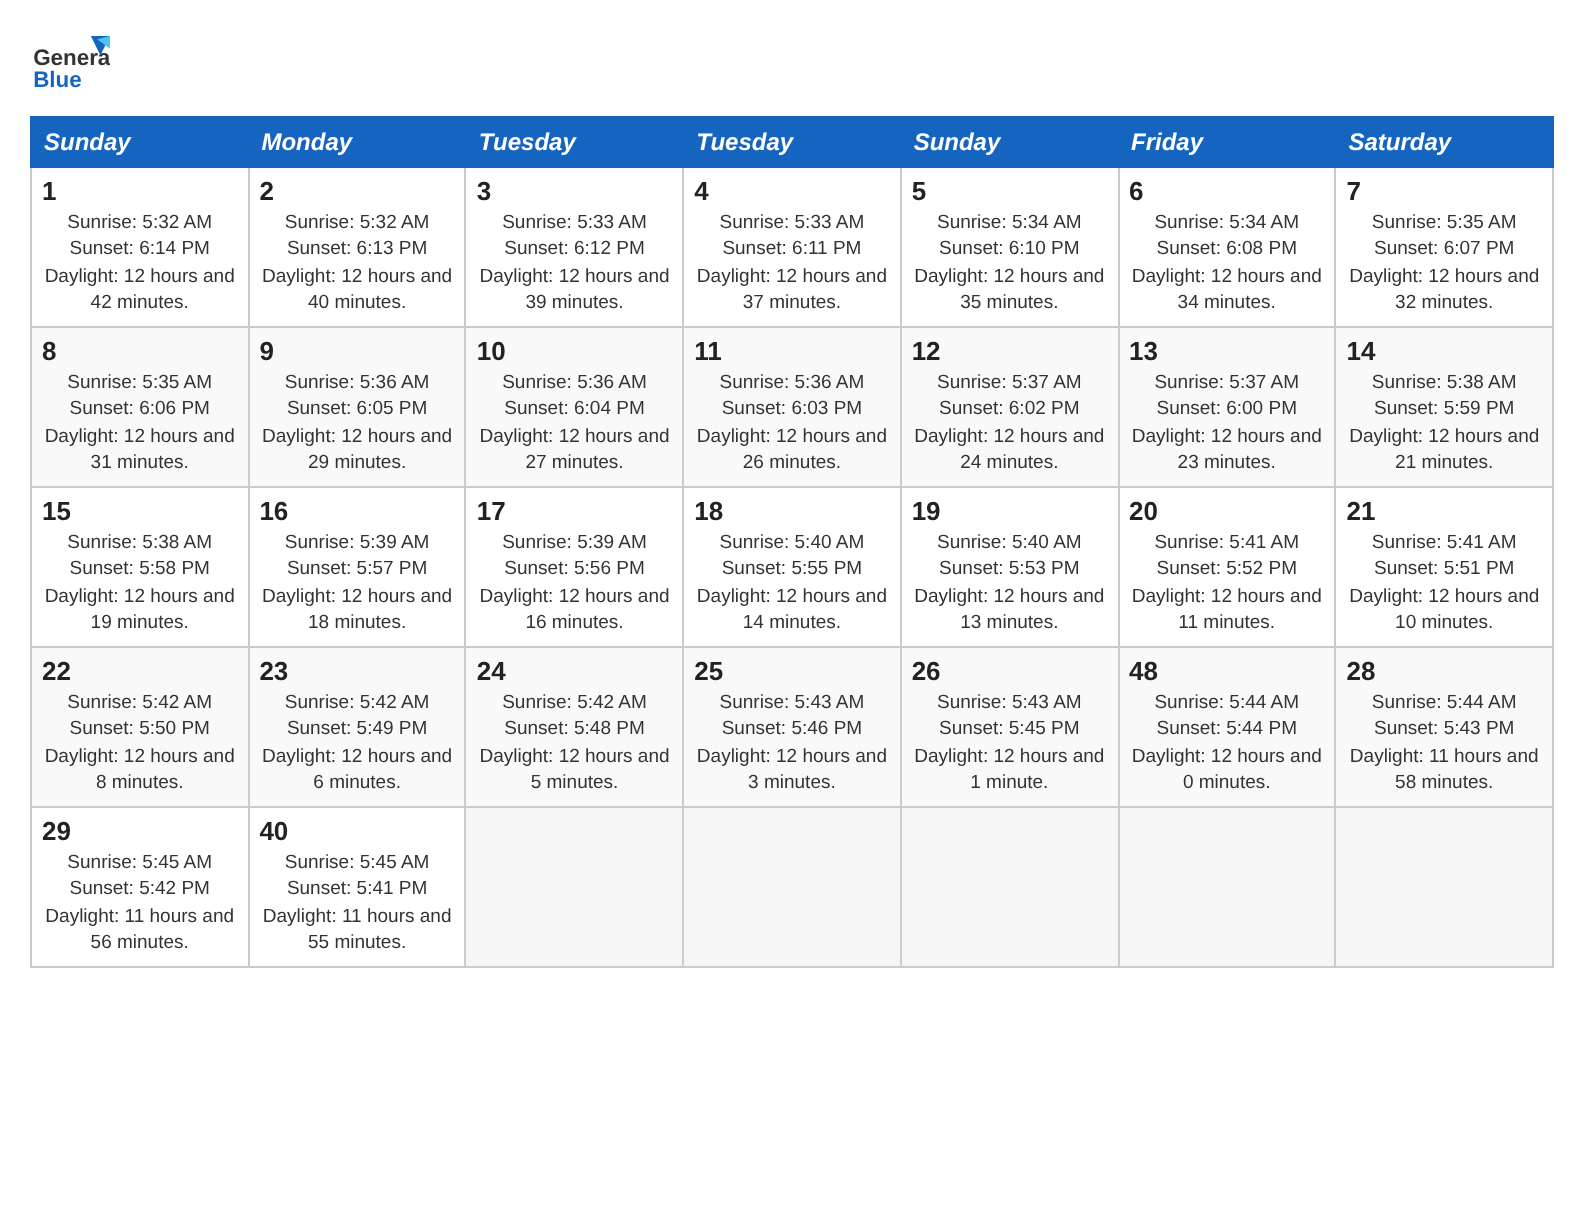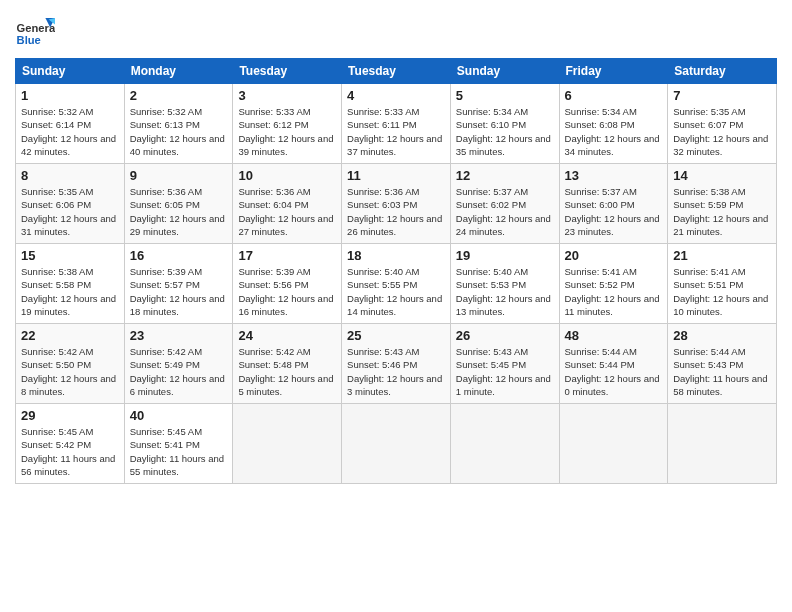--- a/index.html
+++ b/index.html
@@ -50,20 +50,21 @@
       font-size: 10px;
     }
     .calendar-table th {
       background-color: #1565c0;
       color: white;
       text-align: left;
       padding: 5px 6px;
       font-size: 12px;
       font-weight: bold;
       border: 1px solid #1565c0;
+      font-style: italic;
     }
     .calendar-table td {
       border: 1px solid #ccc;
       vertical-align: top;
       padding: 4px 5px;
       width: calc(100% / 7);
       height: 80px;
       background: #fff;
     }
     .calendar-table tr:nth-child(even) td {
@@ -73,20 +74,21 @@
       font-size: 13px;
       font-weight: bold;
       color: #222;
       display: block;
       margin-bottom: 2px;
     }
     .day-info {
       font-size: 9.5px;
       color: #333;
       line-height: 1.4;
+      text-align: center;
     }
     .empty-cell {
       background: #f5f5f5 !important;
     }
   </style>
 </head>
 <body>
 
 <div class="container">
   <div class="header-area">

